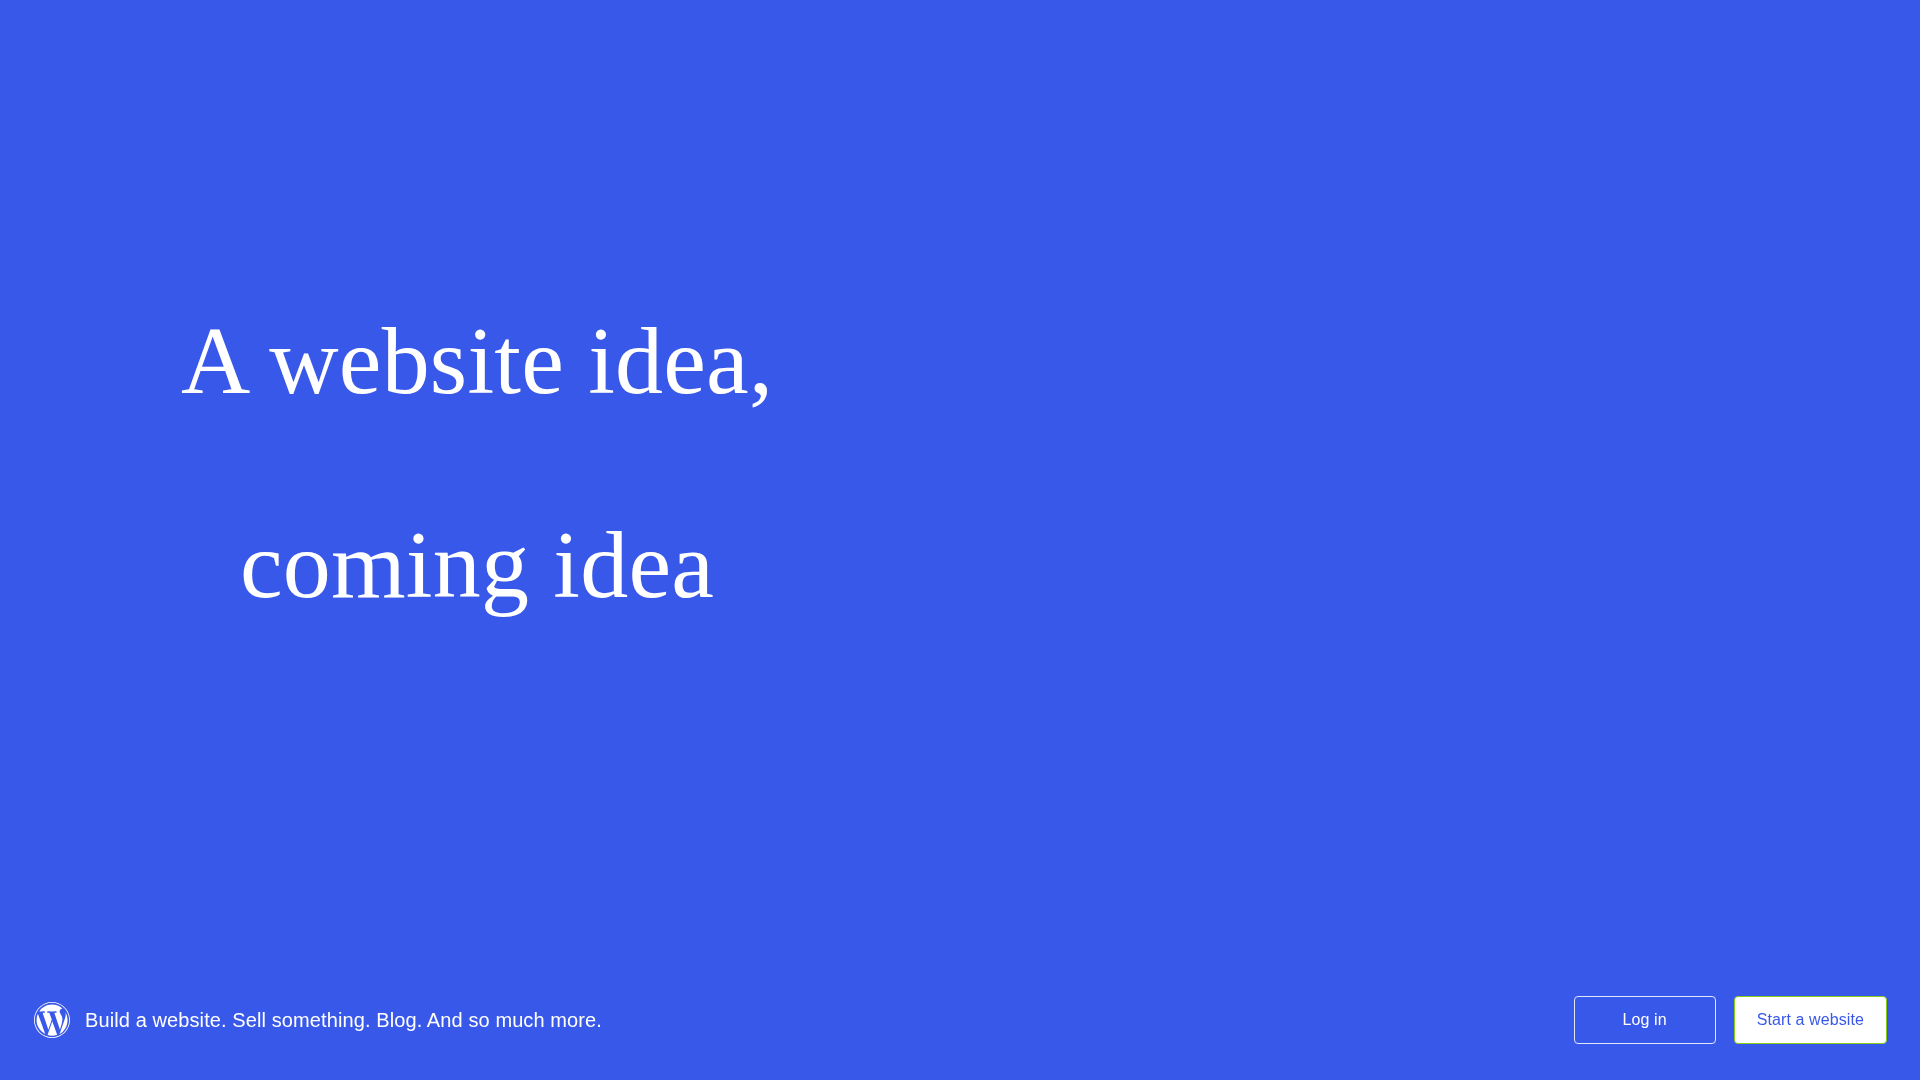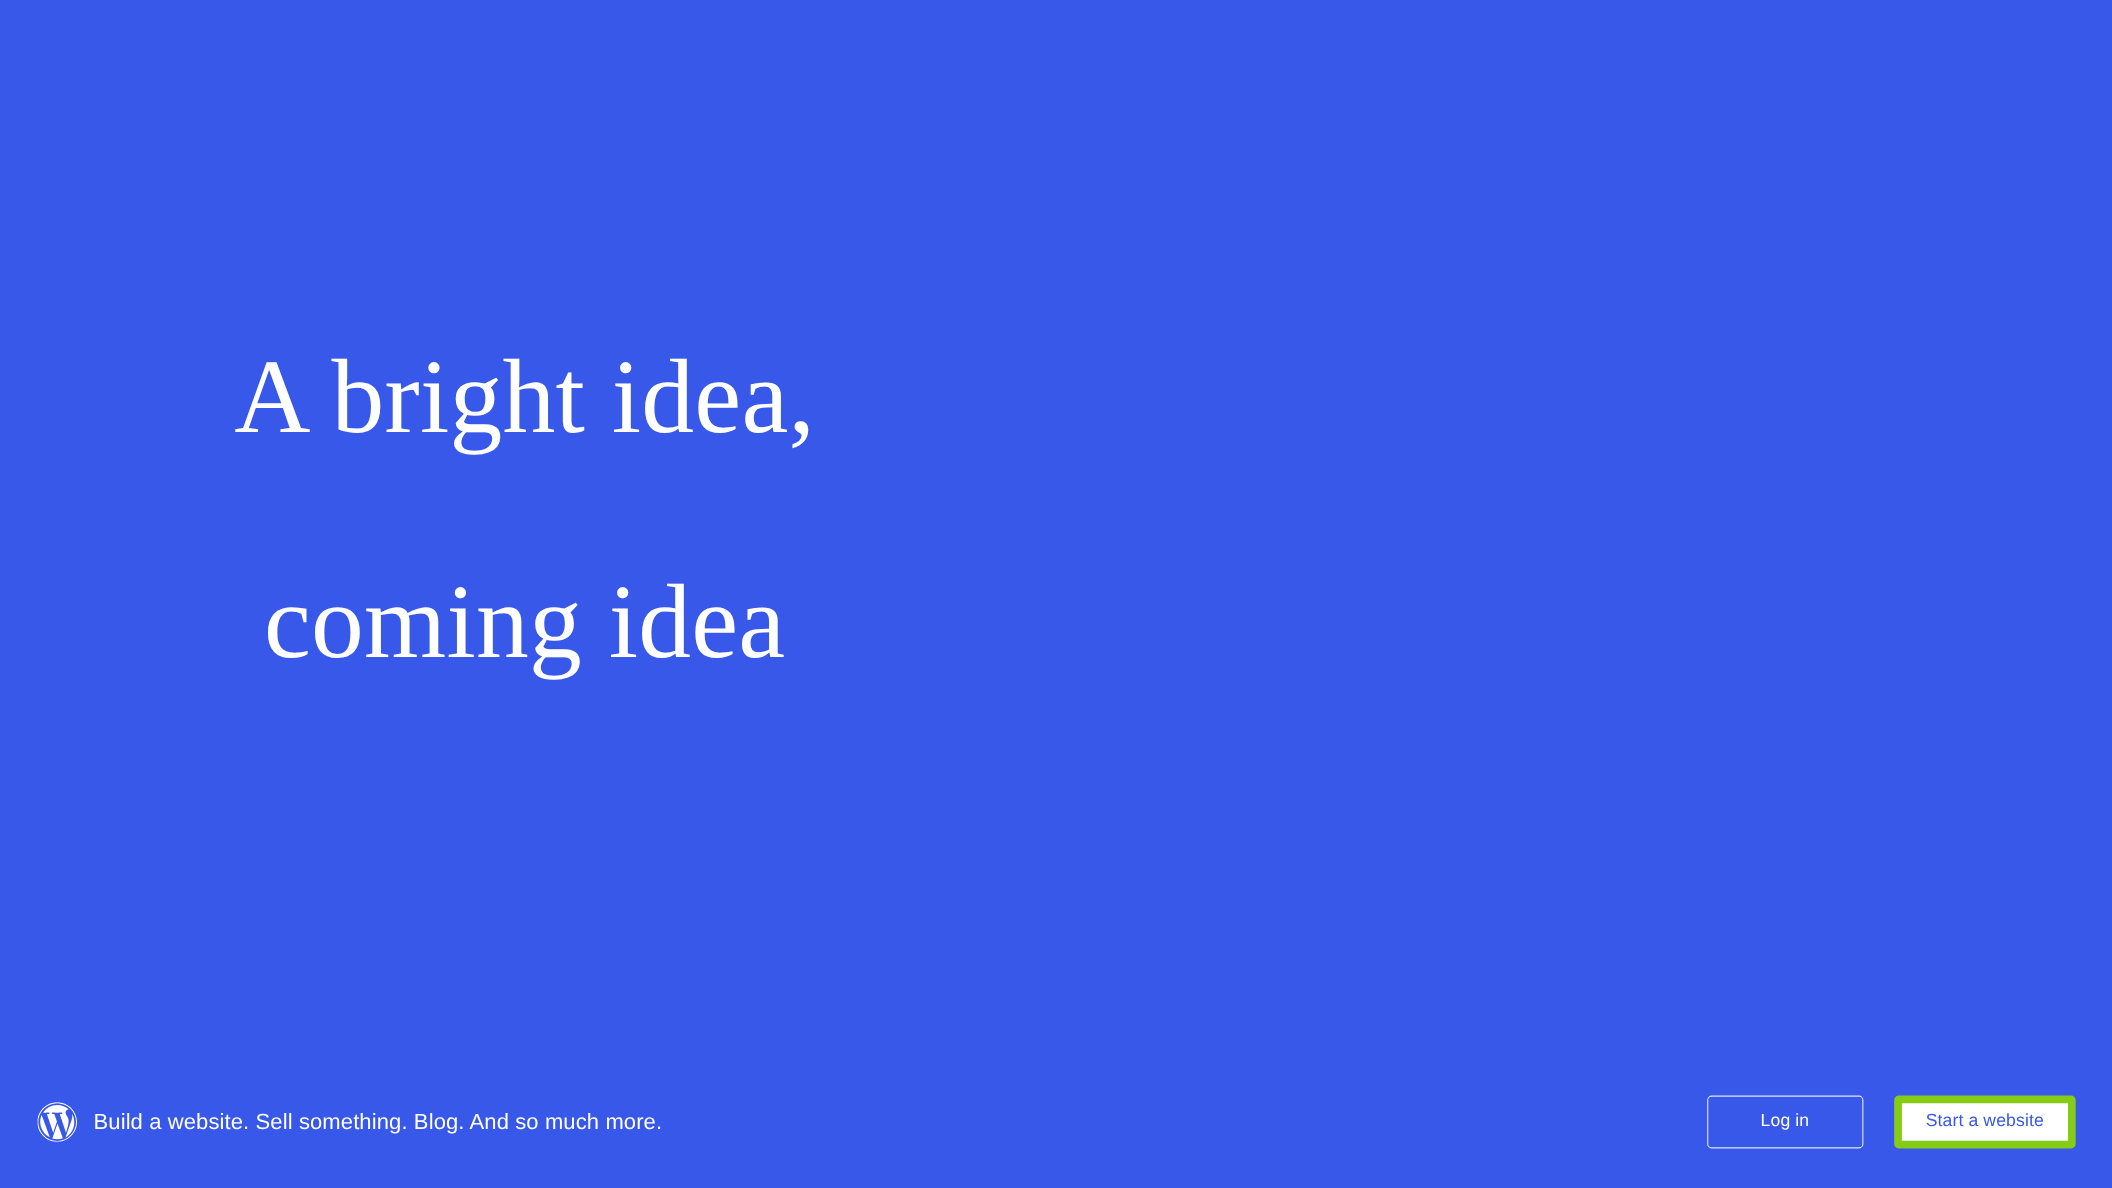--- a/index.html
+++ b/index.html
@@ -90,21 +90,21 @@
     white-space: nowrap;
   }
 
   .footer-spacer {
     flex: 1 1 auto;
   }
 
   .footer-actions {
     display: flex;
     align-items: center;
-    gap: 28px;
+    gap: 18px;
   }
 
   .btn {
     height: 48px;
     border-radius: 4px;
     font-size: 16px;
     font-family: "Liberation Sans", sans-serif;
     font-weight: 400;
     letter-spacing: 0.1px;
     display: inline-flex;
@@ -119,33 +119,33 @@
   .btn-outline {
     min-width: 142px;
     background: transparent;
     border: 1px solid rgba(255,255,255,0.85);
     color: #ffffff;
   }
 
   .btn-solid {
     min-width: 145px;
     background: #ffffff;
-    border: 7px solid #84cc16;
+    border: 1px solid #84cc16;
     color: #3858E9;
   }
 </style>
 </head>
 <body>
 
 <div class="page">
 
   <div class="hero">
     <div class="hero-inner">
       <h1 class="headline">
-        <span class="line">A bright idea,</span>
+        <span class="line">A website idea,</span>
         <span class="line">coming idea</span>
       </h1>
     </div>
   </div>
 
   <div class="footer">
 
     <div class="footer-left">
       <span>
         <svg class="wp-logo" viewBox="0 0 122.5 122.5" aria-hidden="true">

